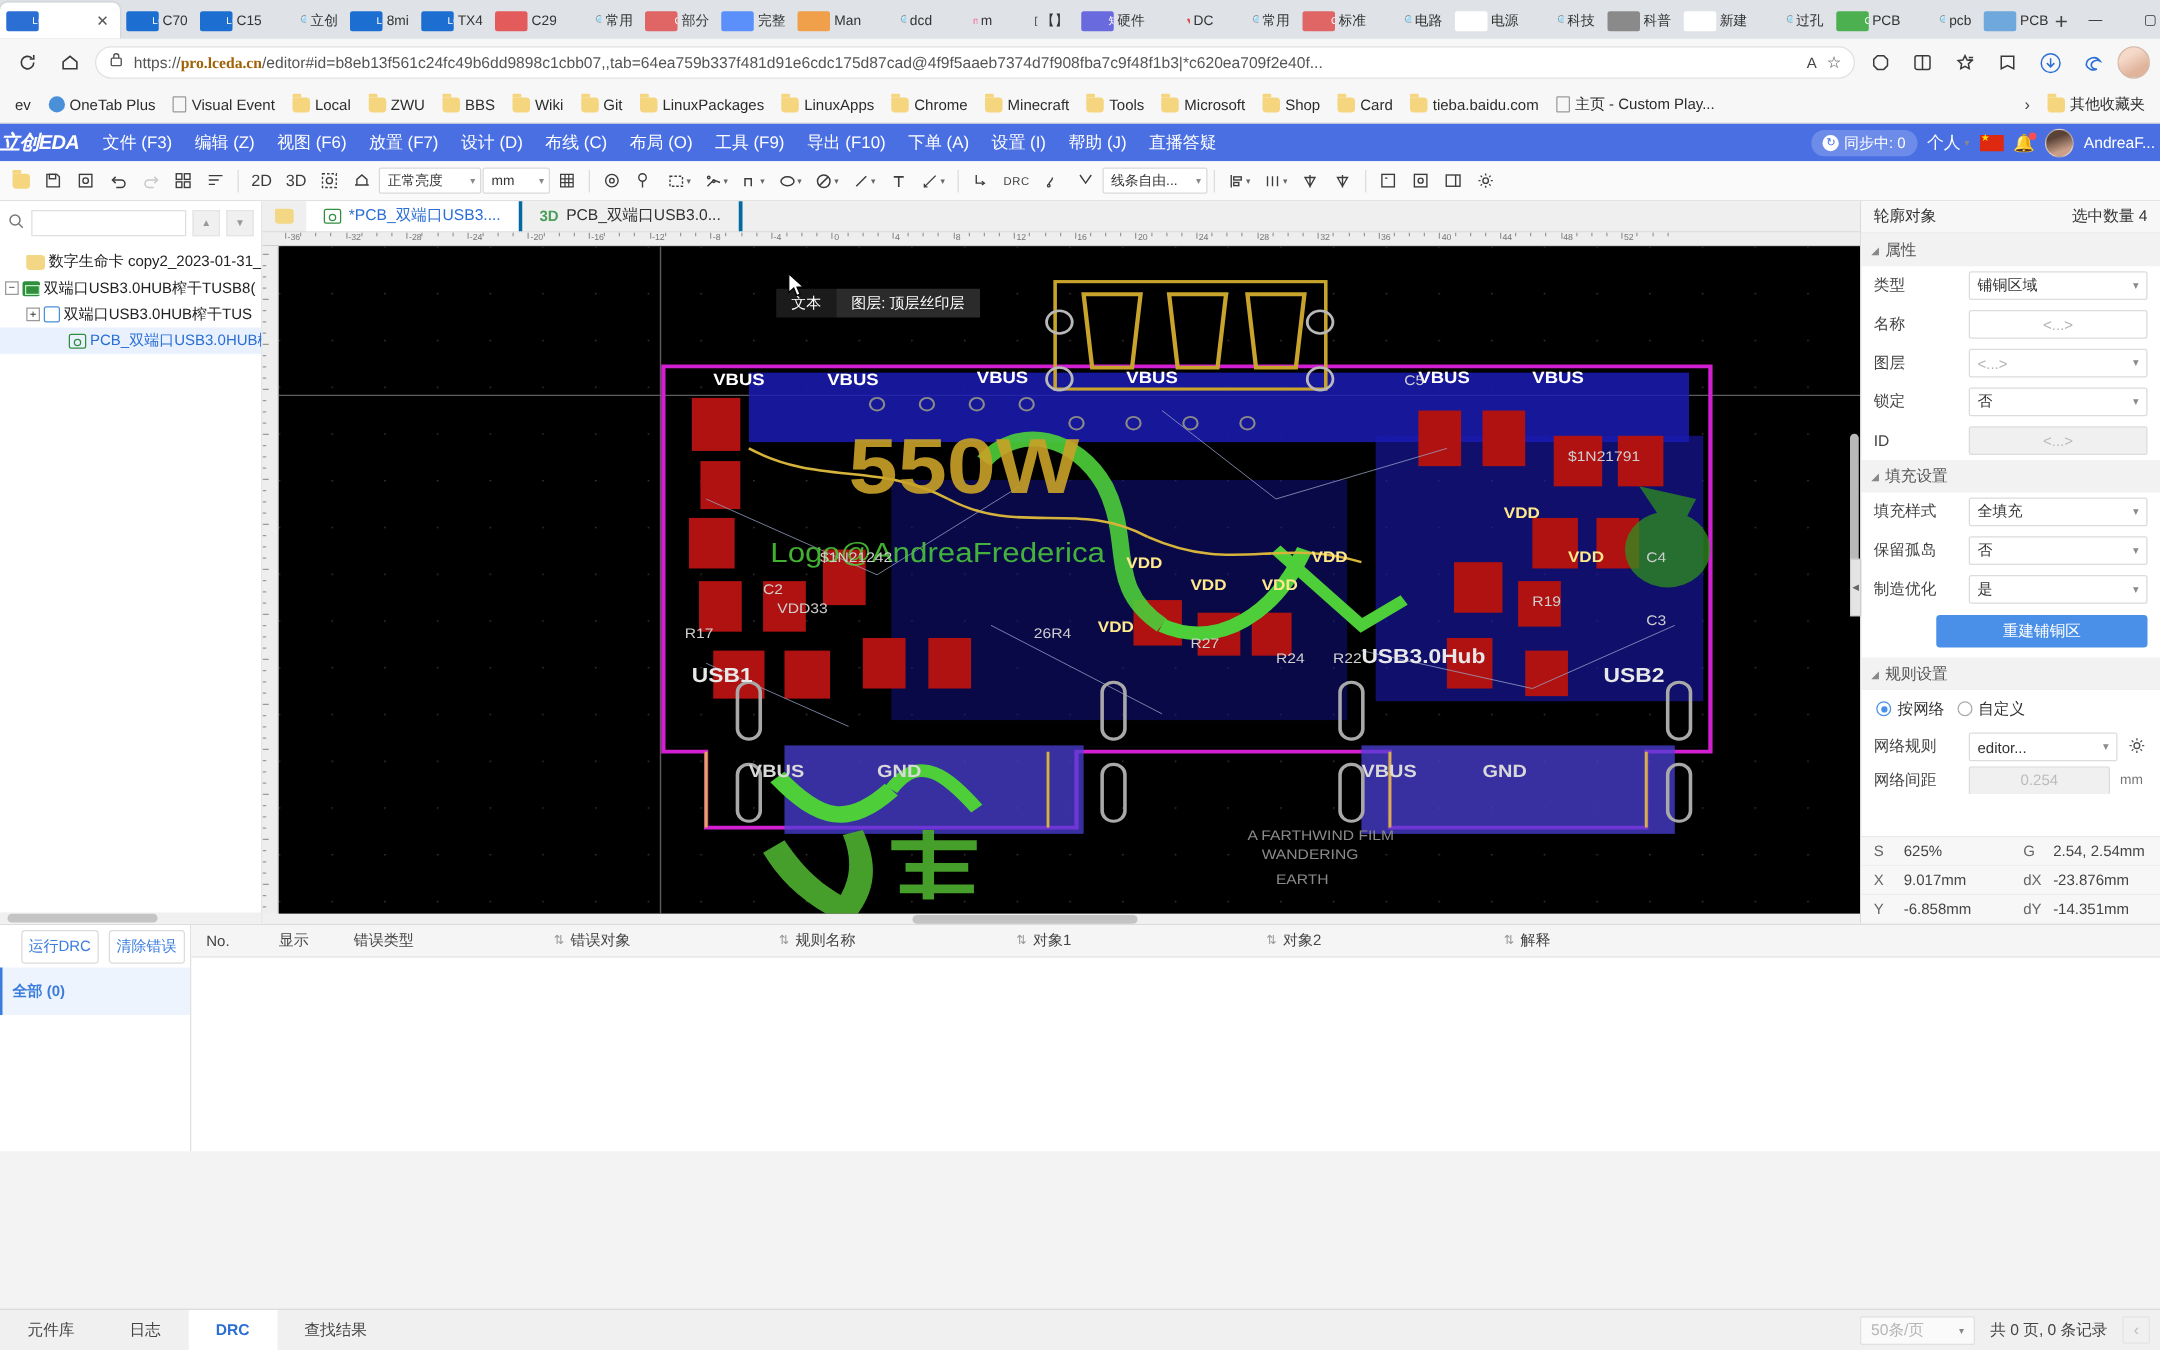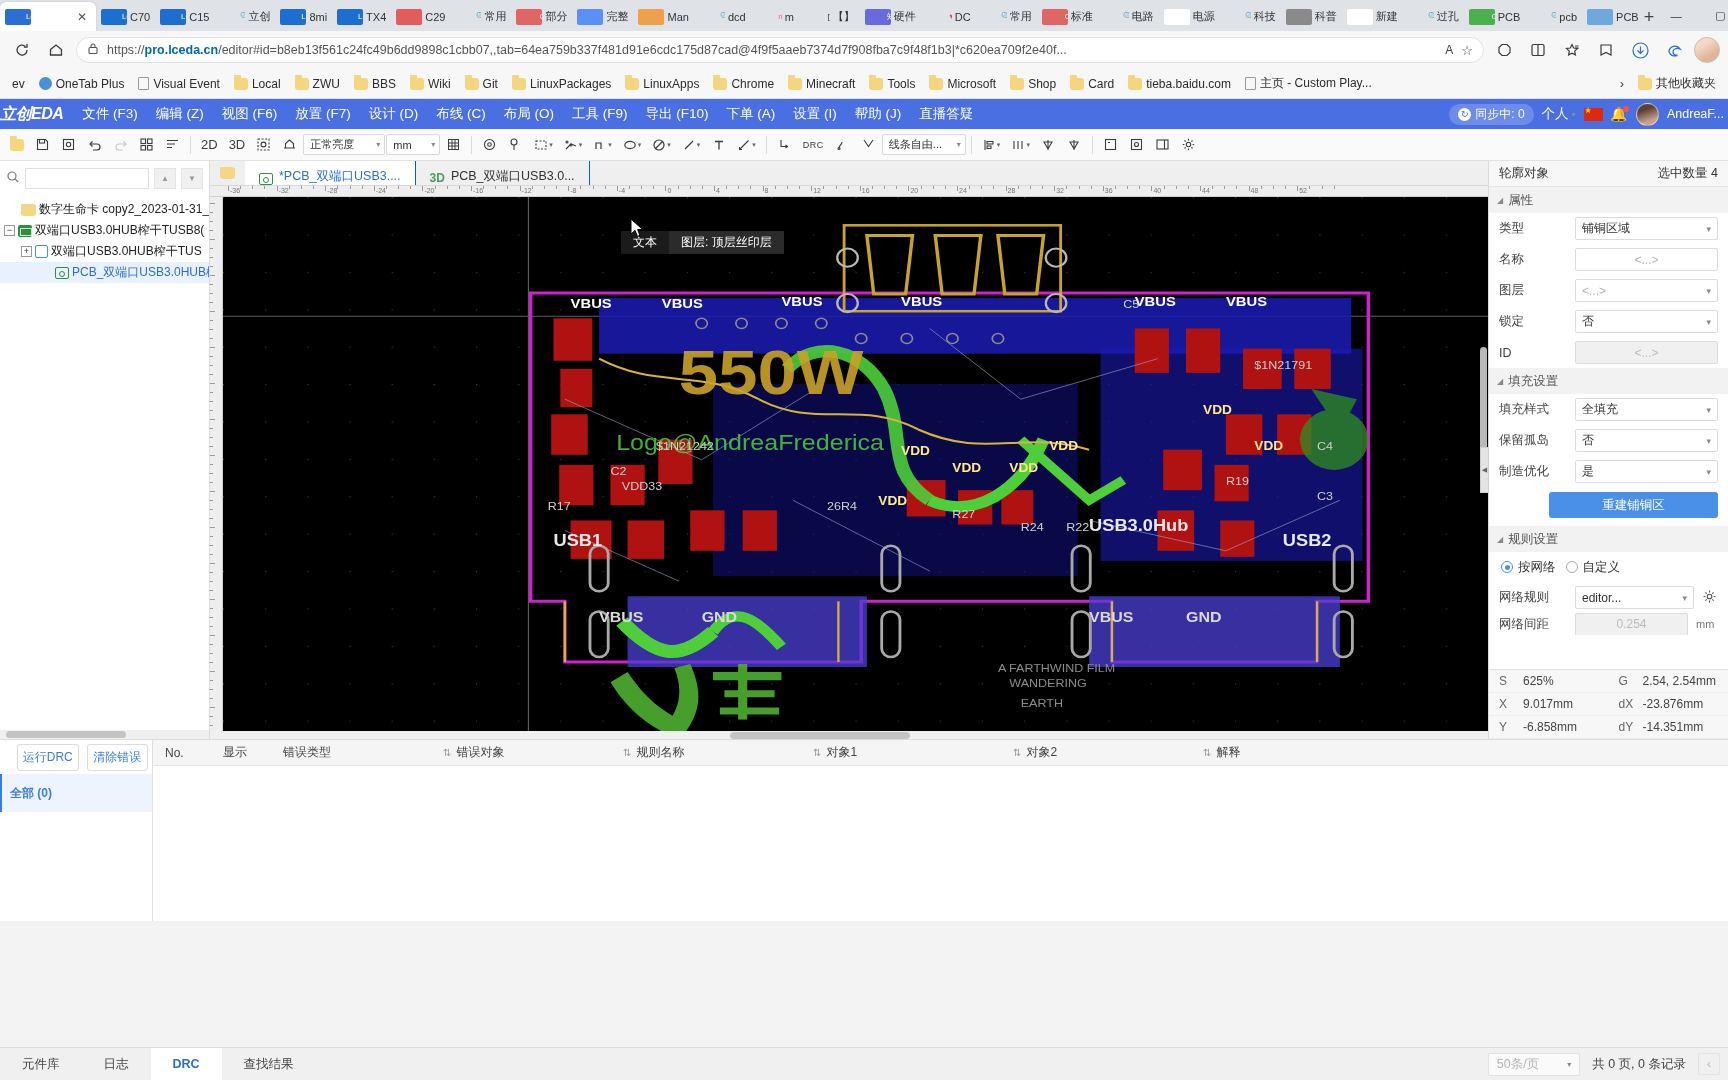--- a/index.html
+++ b/index.html
@@ -46,21 +46,21 @@
              color: #3a3a3a; flex: 0 0 auto; }
   .omnibox {
     flex: 1 1 auto; height: 26px; background: #fff; border-radius: 13px;
     display: flex; align-items: center; padding: 0 10px; gap: 8px;
     border: 1px solid #e1e1e1; min-width: 0;
   }
   .omnibox .urltext {
     flex: 1 1 auto; font-size: 12.5px; color: #555; white-space: nowrap;
     overflow: hidden; text-overflow: ellipsis;
   }
-  .omnibox .urltext b { color: #0369a1; font-weight: 700; }
+  .omnibox .urltext b { color: #a16207; font-weight: 700; font-family: Liberation Serif, serif; }
   .profile-pic {
     width: 26px; height: 26px; border-radius: 50%;
     background: linear-gradient(150deg,#f5d8c8 30%, #e0b49b 70%);
     border: 1px solid #d3b9a8;
   }
 
   .bookmarks {
     height: 30px; background: #f7f7f8; display: flex; align-items: center;
     padding: 0 6px; gap: 2px; font-size: 12px; color: #2c2c2c;
     border-bottom: 1px solid #dcdcdc; overflow: hidden;
@@ -147,22 +147,22 @@
              position: relative;}
   .ico-pcb::after{content:""; position:absolute; left:3px; top:3px; width:4px;height:4px;
                   border-radius:50%; border:1.2px solid #2f8f3e;}
   .folder-y { width: 15px; height: 12px; background: #f3d785; border-radius: 1px 3px 3px 3px; flex:0 0 15px;}
 
   
   .canvas-col { flex: 1 1 auto; display: flex; flex-direction: column; min-width: 0; position: relative;}
   .doc-tabs { height: 28px; background: #efefef; display: flex; align-items: stretch;
               border-bottom: 1px solid #d9d9d9; }
   .dt-folder { display:flex; align-items:center; padding: 0 10px;}
-  .dtab { display: flex; align-items: flex-end; gap: 6px; padding: 0 14px; font-size: 12.5px;
-          color: #333; background: #efefef; border-right: 1px solid #0369a1;}
+  .dtab { display: flex; align-items: center; gap: 6px; padding: 0 14px; font-size: 12.5px;
+          color: #333; background: #efefef; border-right: 3px solid #0369a1;}
   .dtab.active { background: #fff; color: #2b6fd4; }
   .dtab .badge3d { font-size: 12px; color: #4b9e5b; font-weight: 600; }
 
   .ruler-h { height: 13px; background: #eeeeee; border-bottom: 1px solid #cfcfcf; position: relative;
              overflow: hidden;}
   .ruler-h .tick { position: absolute; top: 0; width: 1px; height: 5px; background: #9a9a9a; }
   .ruler-h .lab { position: absolute; top: 1px; font-size: 7px; color: #777; }
   .canvas-wrap { flex: 1 1 auto; display: flex; min-height: 0; position: relative;}
   .ruler-v { width: 13px; background: #eeeeee; border-right: 1px solid #cfcfcf; position: relative;
              overflow: hidden; flex: 0 0 13px;}

